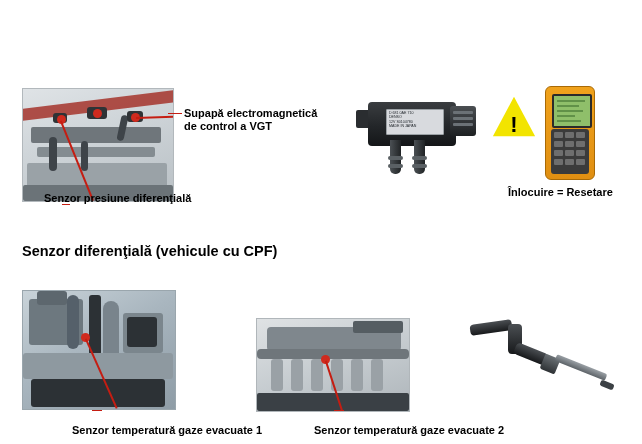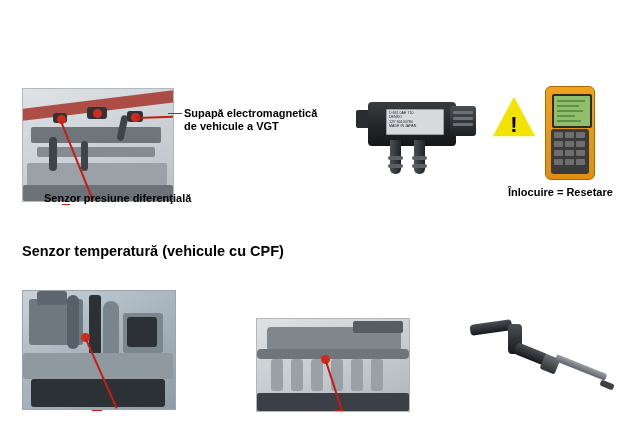--- a/index.html
+++ b/index.html
@@ -224,21 +224,21 @@
 
     <div class="leader" style="left:113px; top:28px; width:62px; transform:rotate(-2deg);"></div>
 
     <div class="leader" style="left:38px; top:31px; width:86px; transform:rotate(68deg);"></div>
   </div>
 
   <div class="page-leader" style="left:168px; top:113px; width:14px; background:#c51d12;"></div>
   <div class="page-leader" style="left:62px; top:204px; width:8px; background:#c51d12;"></div>
 
   <div class="abs caption" style="left:184px; top:107px; width:160px;">Supapă electromagnetică
-de vehicule a VGT</div>
+de control a VGT</div>
 
   <div class="abs caption" style="left:44px; top:192px; width:220px;">Senzor presiune diferenţială</div>
 
   <div id="dps-photo" class="abs">
     <div class="bracket"></div>
     <div class="body"></div>
     <div class="label">
       <div>D 681 0AE 710</div>
       <div>DENSO</div>
       <div>12V  S0104780</div>
@@ -284,21 +284,21 @@
       <div class="key" style="left:14px; top:21px; width:9px; height:6px;"></div>
       <div class="key" style="left:25px; top:21px; width:9px; height:6px;"></div>
       <div class="key" style="left:3px;  top:30px; width:9px; height:6px;"></div>
       <div class="key" style="left:14px; top:30px; width:9px; height:6px;"></div>
       <div class="key" style="left:25px; top:30px; width:9px; height:6px;"></div>
     </div>
   </div>
 
   <div class="abs caption" style="left:508px; top:186px; width:140px;">Înlocuire = Resetare</div>
 
-  <div class="abs section-title" style="left:22px; top:243px;">Senzor temperatură (vehicule cu CPF)</div>
+  <div class="abs section-title" style="left:22px; top:243px;">Senzor diferenţială (vehicule cu CPF)</div>
 
   <div id="engine-photo-2" class="abs">
     <div class="part" style="left:6px;  top:8px;  width:54px; height:46px; background:#6d787f;"></div>
     <div class="part" style="left:14px; top:0px;  width:30px; height:14px;"></div>
     <div class="dark" style="left:66px; top:4px;  width:12px; height:60px;"></div>
     <div class="pipe" style="left:80px; top:10px; width:16px; height:70px;"></div>
     <div class="part" style="left:100px;top:22px; width:40px; height:40px; background:#7b868d;"></div>
     <div class="dark" style="left:104px;top:26px; width:30px; height:30px;"></div>
     <div class="part" style="left:0px;  top:62px; width:150px;height:26px; background:#8e99a0;"></div>
     <div class="dark" style="left:8px;  top:88px; width:134px;height:28px;"></div>
@@ -326,15 +326,17 @@
 
   <div id="egt-photo" class="abs">
     <div class="seg" style="left:2px;  top:4px;  width:42px; height:11px; transform:rotate(-8deg);"></div>
     <div class="seg" style="left:40px; top:6px;  width:14px; height:30px; border-radius:4px;"></div>
     <div class="seg" style="left:46px; top:30px; width:34px; height:12px; transform:rotate(22deg);"></div>
     <div class="hex" style="left:74px; top:38px; width:16px; height:16px; transform:rotate(22deg);"></div>
     <div class="probe" style="left:86px; top:46px; width:54px; height:7px; transform:rotate(22deg);"></div>
     <div class="tip" style="left:132px;top:64px; width:14px; height:6px; transform:rotate(22deg);"></div>
   </div>
 
-
+  <div class="abs caption" style="left:72px; top:424px;">Senzor temperatură gaze evacuate 1</div>
+
+  <div class="abs caption" style="left:314px; top:424px;">Senzor temperatură gaze evacuate 2</div>
 
 </div>
 
 </body></html>

